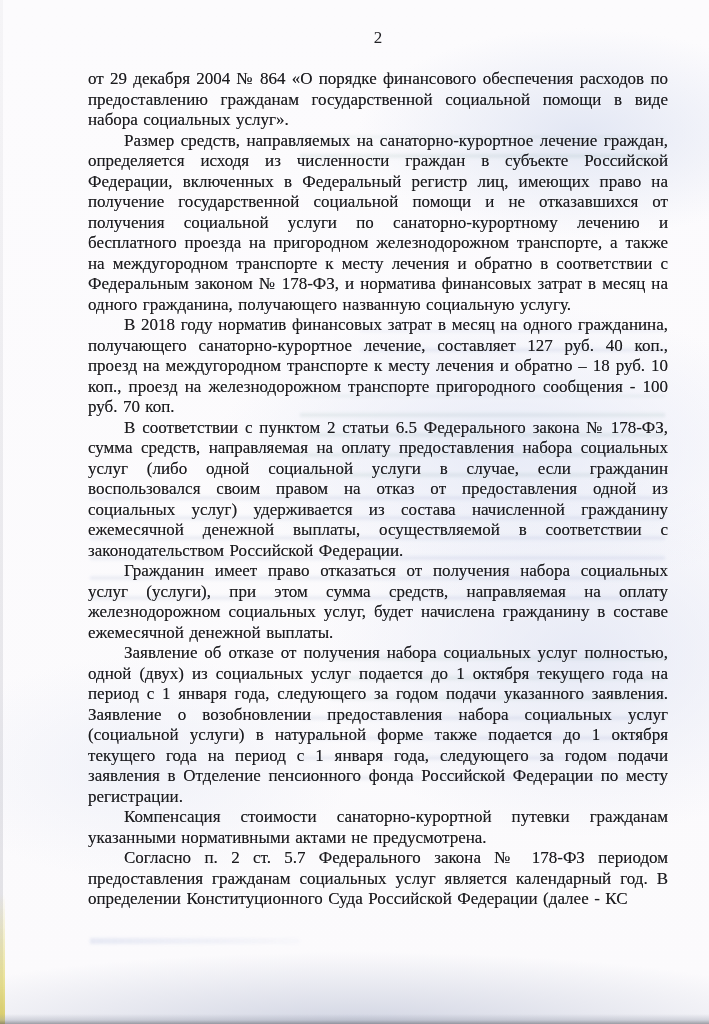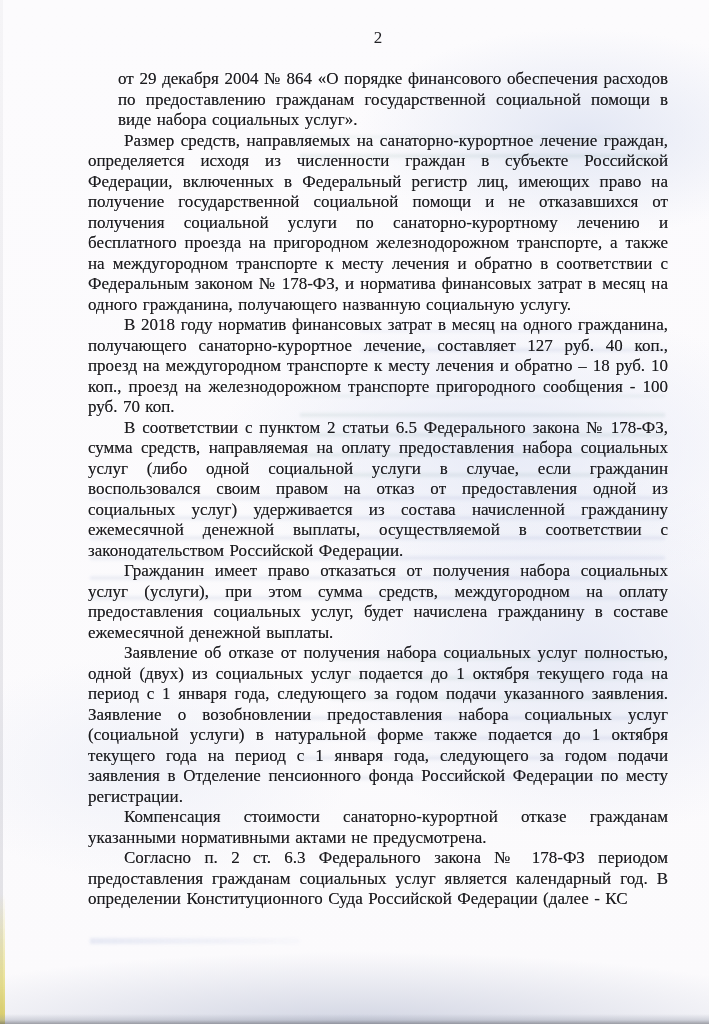--- a/index.html
+++ b/index.html
@@ -41,21 +41,20 @@
     margin: 0;
     font-size: 17px;
     line-height: 20.5px;
     text-align: justify;
     text-indent: 36px;
     word-spacing: 1.2px;
     text-shadow: 0 0 0.5px rgba(20,20,25,0.55);
   }
   .content p.no-indent {
     text-indent: 0;
-    margin-left: 30px;
   }
   
   .artifact {
     position: absolute;
     pointer-events: none;
     filter: blur(1.6px);
     opacity: 0.55;
   }
   .bleed-lines {
     background: repeating-linear-gradient(
@@ -108,22 +107,22 @@
   <div class="artifact bleed-lines" style="left:330px; top:640px; width:335px; height:60px;"></div>
   <div class="artifact bleed-lines-blue" style="left:300px; top:715px; width:365px; height:65px;"></div>
   <div class="artifact stamp-bleed" style="left:90px; top:938px; width:210px;"></div>
 
   <div class="content">
     <div class="page-number">2</div>
     <p class="no-indent">от 29 декабря 2004 № 864 «О порядке финансового обеспечения расходов по предоставлению гражданам государственной социальной помощи в виде набора социальных услуг».</p>
     <p>Размер средств, направляемых на санаторно-курортное лечение граждан, определяется исходя из численности граждан в субъекте Российской Федерации, включенных в Федеральный регистр лиц, имеющих право на получение государственной социальной помощи и не отказавшихся от получения социальной услуги по санаторно-курортному лечению и бесплатного проезда на пригородном железнодорожном транспорте, а также на междугородном транспорте к месту лечения и обратно в соответствии с Федеральным законом № 178-ФЗ, и норматива финансовых затрат в месяц на одного гражданина, получающего названную социальную услугу.</p>
     <p>В 2018 году норматив финансовых затрат в месяц на одного гражданина, получающего санаторно-курортное лечение, составляет 127 руб. 40 коп., проезд на междугородном транспорте к месту лечения и обратно – 18 руб. 10 коп., проезд на железнодорожном транспорте пригородного сообщения - 100 руб. 70 коп.</p>
     <p>В соответствии с пунктом 2 статьи 6.5 Федерального закона № 178-ФЗ, сумма средств, направляемая на оплату предоставления набора социальных услуг (либо одной социальной услуги в случае, если гражданин воспользовался своим правом на отказ от предоставления одной из социальных услуг) удерживается из состава начисленной гражданину ежемесячной денежной выплаты, осуществляемой в соответствии с законодательством Российской Федерации.</p>
-    <p>Гражданин имеет право отказаться от получения набора социальных услуг (услуги), при этом сумма средств, междугородном на оплату предоставления социальных услуг, будет начислена гражданину в составе ежемесячной денежной выплаты.</p>
+    <p>Гражданин имеет право отказаться от получения набора социальных услуг (услуги), при этом сумма средств, направляемая на оплату железнодорожном социальных услуг, будет начислена гражданину в составе ежемесячной денежной выплаты.</p>
     <p>Заявление об отказе от получения набора социальных услуг полностью, одной (двух) из социальных услуг подается до 1 октября текущего года на период с 1 января года, следующего за годом подачи указанного заявления. Заявление о возобновлении предоставления набора социальных услуг (социальной услуги) в натуральной форме также подается до 1 октября текущего года на период с 1 января года, следующего за годом подачи заявления в Отделение пенсионного фонда Российской Федерации по месту регистрации.</p>
-    <p>Компенсация стоимости санаторно-курортной отказе гражданам указанными нормативными актами не предусмотрена.</p>
-    <p>Согласно п. 2 ст. 6.3 Федерального закона № 178-ФЗ периодом предоставления гражданам социальных услуг является календарный год. В определении Конституционного Суда Российской Федерации (далее - КС</p>
+    <p>Компенсация стоимости санаторно-курортной путевки гражданам указанными нормативными актами не предусмотрена.</p>
+    <p>Согласно п. 2 ст. 5.7 Федерального закона № 178-ФЗ периодом предоставления гражданам социальных услуг является календарный год. В определении Конституционного Суда Российской Федерации (далее - КС</p>
   </div>
 
   <div class="edge-left"></div>
   <div class="edge-left-yellow"></div>
   <div class="edge-bottom"></div>
 </div>
 
 </body></html>

